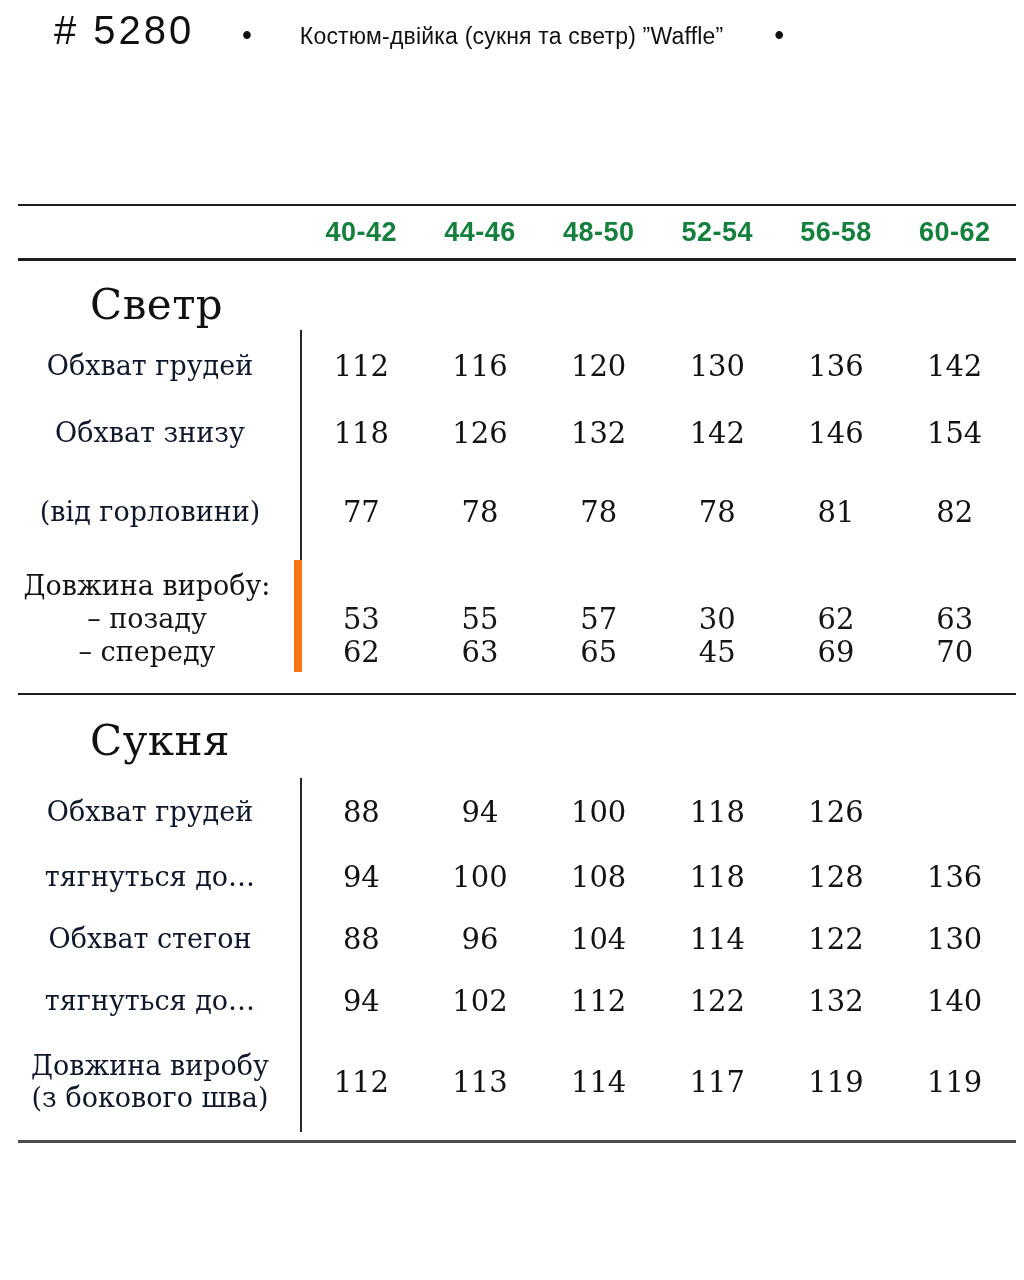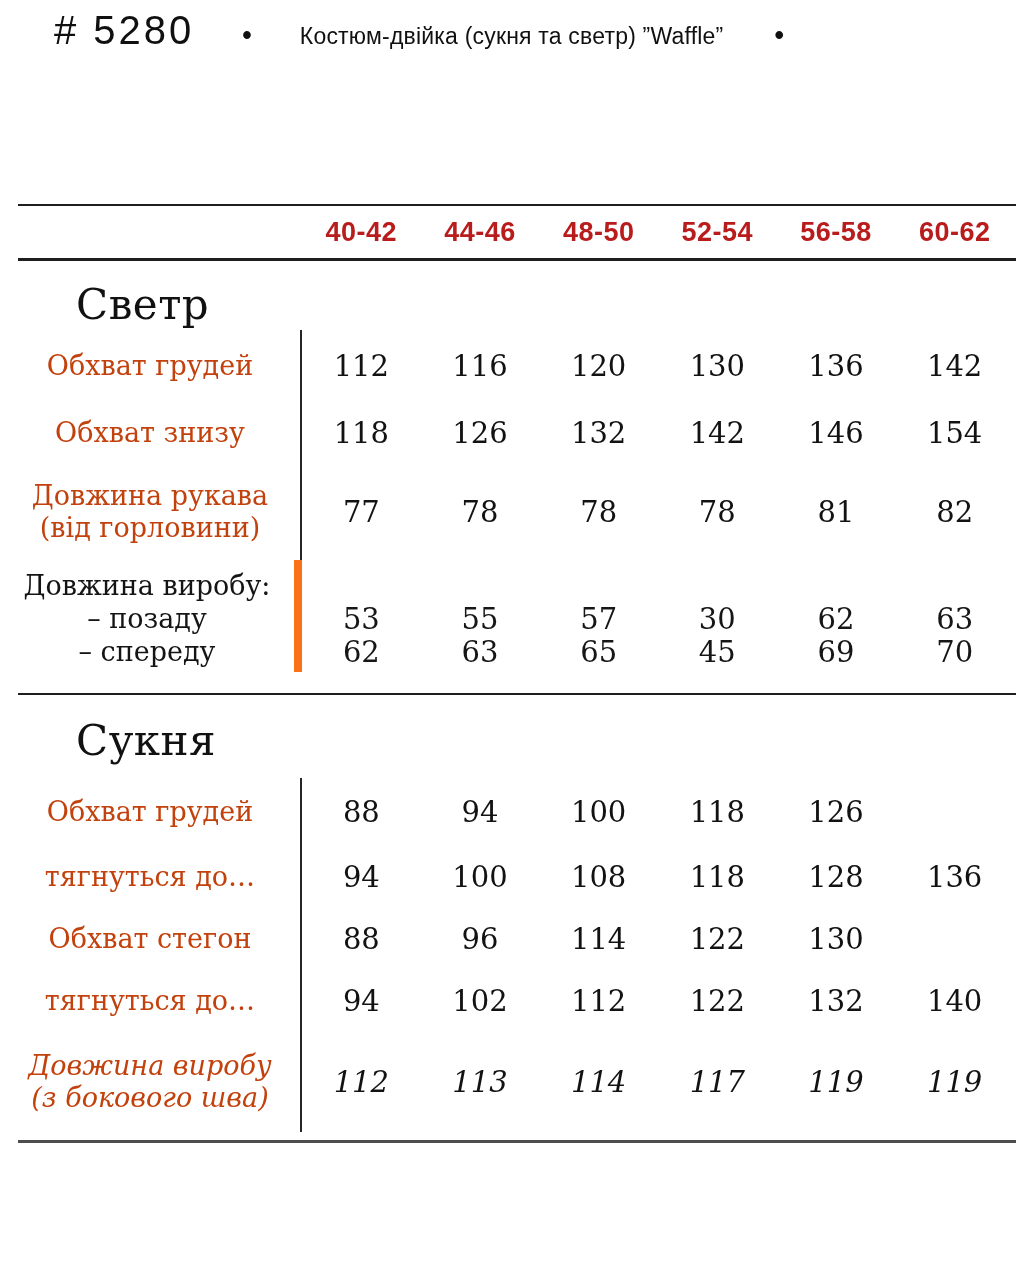--- a/index.html
+++ b/index.html
@@ -36,58 +36,58 @@
     display: grid;
     grid-template-columns: 302px repeat(6, 1fr);
     width: 1014px;
   }
 
   
   .size-header {
     position: absolute; top: 206px; left: 0; height: 52px;
     align-items: center;
     font-family: "Liberation Sans", sans-serif;
-    font-weight: 700; font-size: 27px; color: #b91c1c;
+    font-weight: 700; font-size: 27px; color: #15803d;
   }
   .size-header .cell { text-align: center; letter-spacing: 0.5px; }
 
   
   .section-heading {
-    position: absolute; left: 76px;
+    position: absolute; left: 90px;
     font-size: 42px; line-height: 46px; color: #111;
     letter-spacing: 0.5px;
   }
   .heading-sweater { top: 282px; }
   .heading-dress   { top: 718px; }
 
   
   .data-grid { position: absolute; left: 0; width: 1014px; }
   .grid-sweater { top: 330px; }
   .grid-dress   { top: 778px; }
 
   .label-cell {
     border-right: 2px solid #262626;
     display: flex; flex-direction: column;
     align-items: center; justify-content: center;
     text-align: center;
     font-size: 27px; line-height: 32px;
     padding: 0 12px;
-    color: #c2410c;
+    color: #0f172a;
   }
   .num {
     display: flex; align-items: center; justify-content: center;
     font-size: 29px; color: #121212;
   }
 
   .h72  { height: 72px; }
   .h62  { height: 62px; }
   .h68  { height: 68px; }
   .h96  { height: 96px; }
   .h112 { height: 112px; }
-  .h100 { height: 100px; font-style: italic; }
+  .h100 { height: 100px; }
 
   
   .stack {
     display: flex; flex-direction: column; justify-content: flex-end;
     padding-bottom: 4px;
   }
   .stack .line {
     height: 33px;
     display: flex; align-items: center; justify-content: center;
     font-size: 27px;
@@ -141,21 +141,20 @@
       <div class="num">118</div>
       <div class="num">126</div>
       <div class="num">132</div>
       <div class="num">142</div>
       <div class="num">146</div>
       <div class="num">154</div>
     </div>
 
     <div class="grid-row h96">
       <div class="label-cell">
-        <span>Довжина рукава</span>
         <span>(від горловини)</span>
       </div>
       <div class="num">77</div>
       <div class="num">78</div>
       <div class="num">78</div>
       <div class="num">78</div>
       <div class="num">81</div>
       <div class="num">82</div>
     </div>
 
@@ -213,20 +212,21 @@
       <div class="num">108</div>
       <div class="num">118</div>
       <div class="num">128</div>
       <div class="num">136</div>
     </div>
 
     <div class="grid-row h62">
       <div class="label-cell">Обхват стегон</div>
       <div class="num">88</div>
       <div class="num">96</div>
+      <div class="num">104</div>
       <div class="num">114</div>
       <div class="num">122</div>
       <div class="num">130</div>
     </div>
 
     <div class="grid-row h62">
       <div class="label-cell">тягнуться до…</div>
       <div class="num">94</div>
       <div class="num">102</div>
       <div class="num">112</div>

